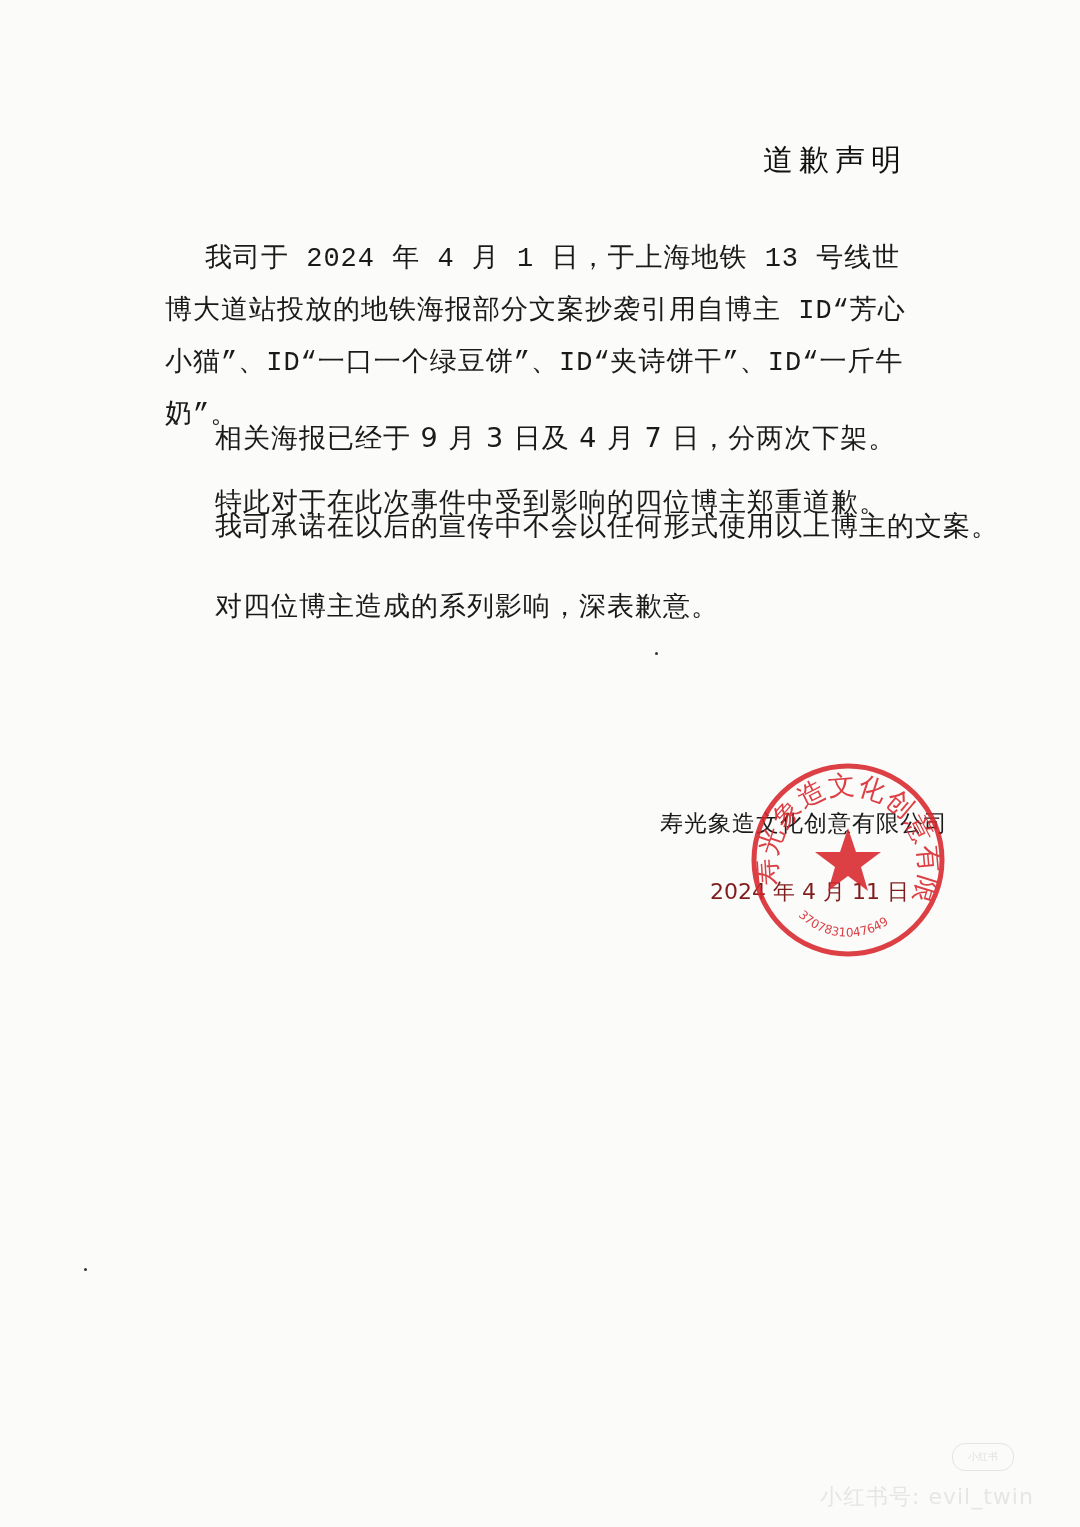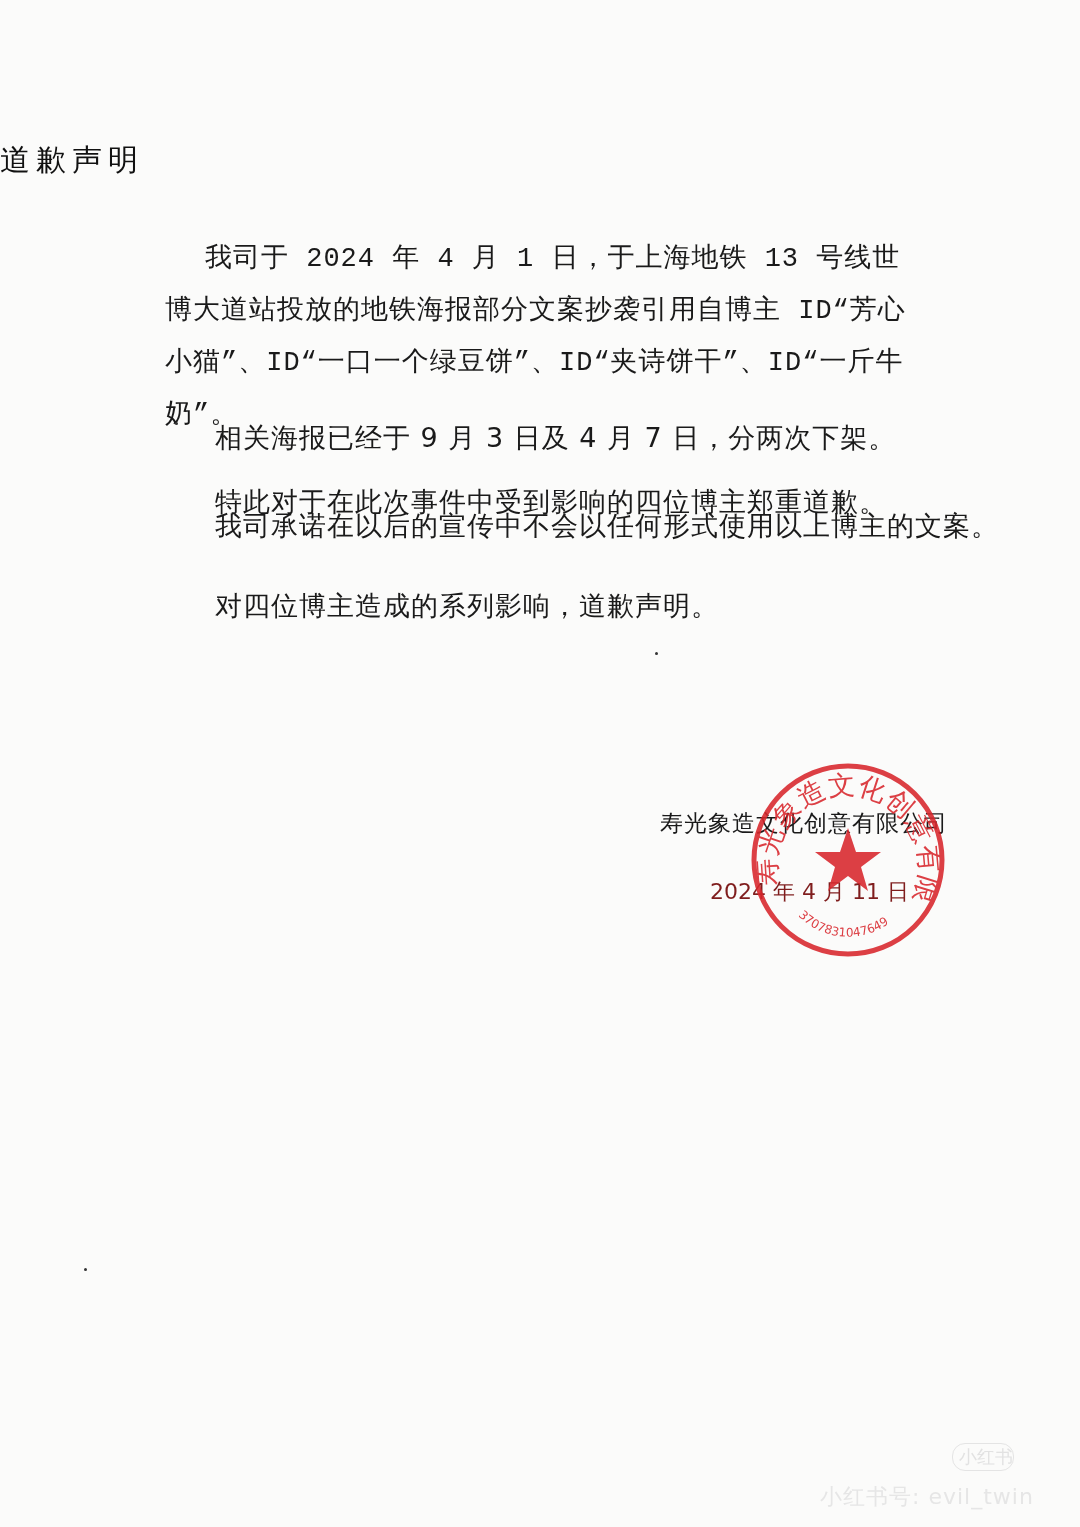--- a/index.html
+++ b/index.html
@@ -1,53 +1,53 @@
 <!DOCTYPE html>
 <html><head>
 <meta charset="utf-8">
 <style>
   html, body { margin:0; padding:0; }
   body {
     width:1080px; height:1527px; background:#fbfbfa; position:relative; overflow:hidden;
     font-family:"DejaVu Sans", sans-serif; color:#1c1c1c;
   }
   .title {
-    position:absolute; left:0; width:907px; top:140px; text-align:left;
+    position:absolute; left:0; width:907px; top:140px; text-align:right;
     font-family:"DejaVu Serif", serif; font-size:30px; letter-spacing:6px; color:#111;
   }
   .para {
     position:absolute; left:165px; width:760px; font-size:27px; line-height:52px;
     letter-spacing:1px; color:#1a1a1a;
   }
   .p1 { top:233px; text-indent:40px;font-family:Liberation Mono, monospace; }
   .line { position:absolute; left:215px; font-size:27px; letter-spacing:1px; color:#1a1a1a; white-space:nowrap; }
   .l2 { top:420px; }
   .l3 { top:484px; }
   .l4 { top:508px; }
   .l5 { top:588px; }
   .company { position:absolute; left:660px; top:808px; font-size:23px; letter-spacing:1px; color:#1a1a1a; z-index:2; }
   .date { position:absolute; left:710px; top:877px; font-size:22px; color:#7f1d1d; z-index:2; }
   .seal { position:absolute; left:748px; top:760px; width:200px; height:200px; z-index:3; opacity:0.88; }
   .watermark-logo {
     position:absolute; left:952px; top:1443px; width:60px; height:26px; border:1.5px solid #e4e4e4;
-    border-radius:13px; color:#e2e2e2; font-size:18px; text-align:right; line-height:26px;
+    border-radius:13px; color:#e2e2e2; font-size:10px; text-align:center; line-height:26px;
   }
   .watermark-text { position:absolute; left:820px; top:1482px; font-size:22px; color:#e6e6e6; letter-spacing:1px; }
   .speck { position:absolute; width:3px; height:3px; background:#333; border-radius:50%; }
 </style>
 </head>
 <body>
 
 <div class="title">道歉声明</div>
 
 <div class="para p1">我司于 2024 年 4 月 1 日，于上海地铁 13 号线世博大道站投放的地铁海报部分文案抄袭引用自博主 ID“芳心小猫”、ID“一口一个绿豆饼”、ID“夹诗饼干”、ID“一斤牛奶”。</div>
 <div class="line l2">相关海报已经于 9 月 3 日及 4 月 7 日，分两次下架。</div>
 <div class="line l3">特此对于在此次事件中受到影响的四位博主郑重道歉。</div>
 <div class="line l4">我司承诺在以后的宣传中不会以任何形式使用以上博主的文案。</div>
-<div class="line l5">对四位博主造成的系列影响，道歉声明。</div>
+<div class="line l5">对四位博主造成的系列影响，深表歉意。</div>
 
 <div class="company">寿光象造文化创意有限公司</div>
 <div class="date">2024 年 4 月 11 日</div>
 
 <svg class="seal" viewBox="0 0 200 200">
   <circle cx="100" cy="100" r="94" fill="none" stroke="#d8262b" stroke-width="5"></circle>
   <defs>
     <path id="arcTop" d="M 32 130 A 72 72 0 1 1 168 130"></path>
     <path id="arcBot" d="M 45 150 A 70 70 0 0 0 155 150"></path>
   </defs>

